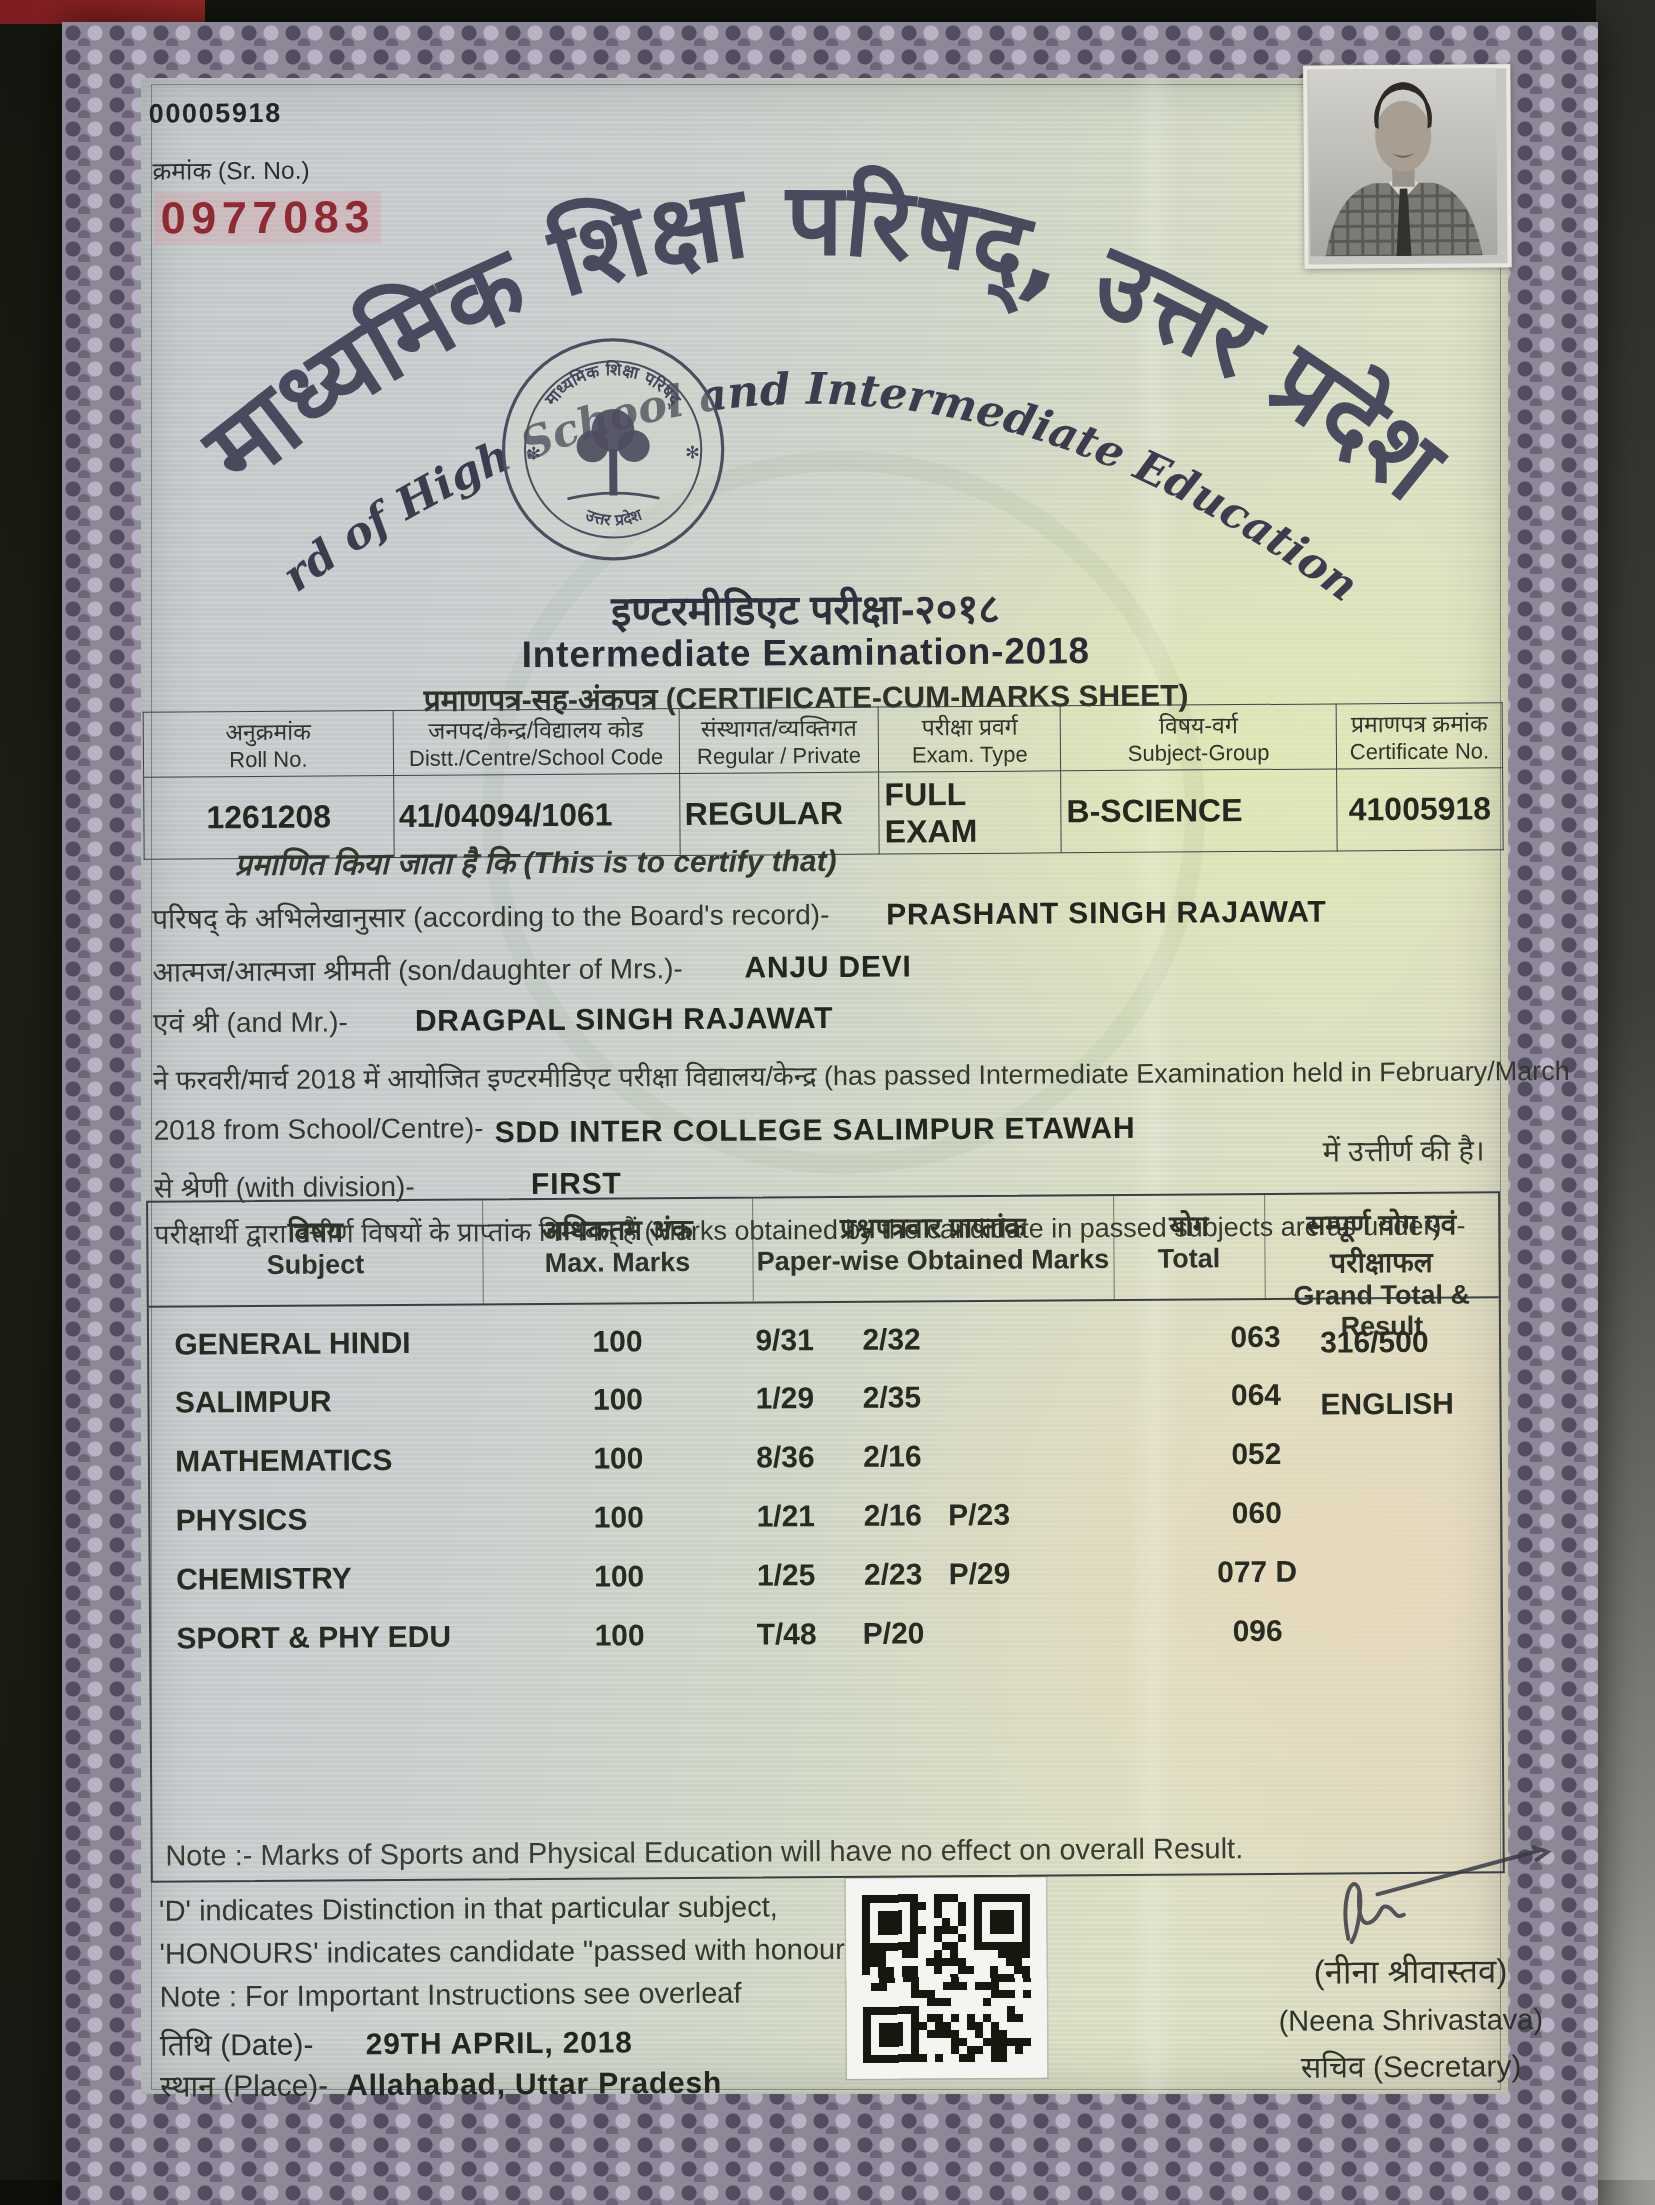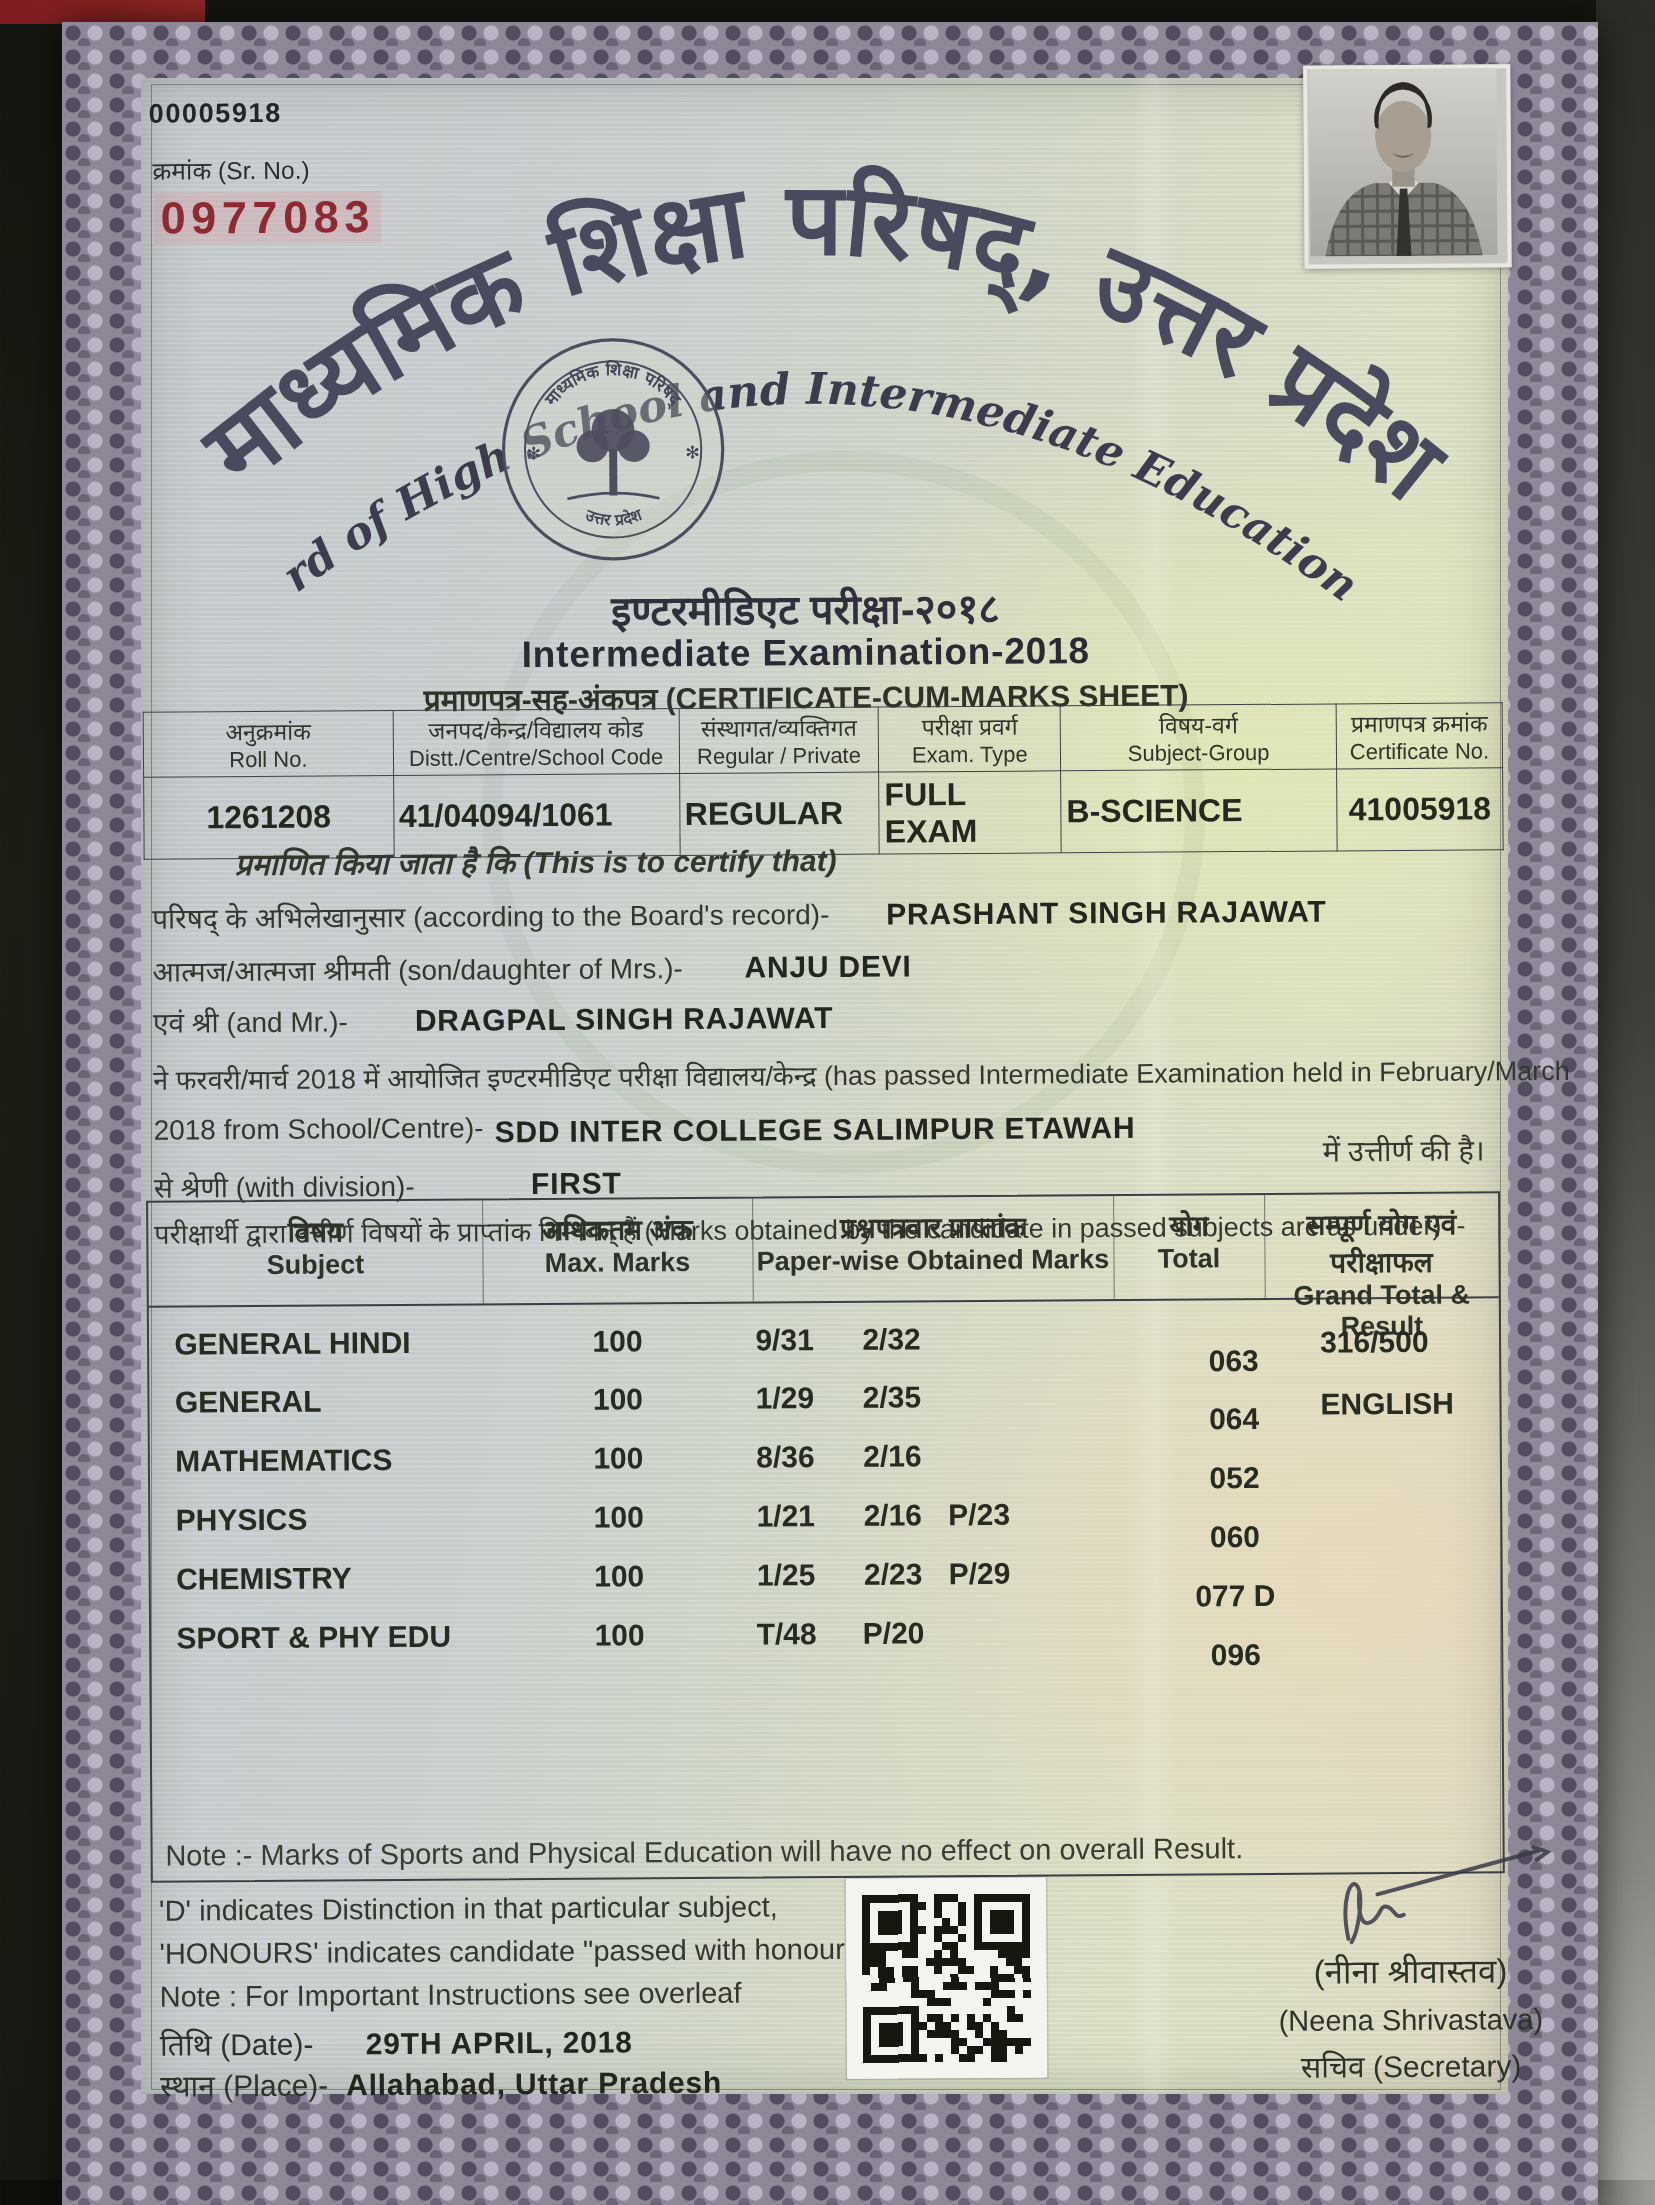--- a/index.html
+++ b/index.html
@@ -66,21 +66,21 @@
   .mh{position:absolute;top:9.5px;text-align:center;}
   .mh .hi{font-size:28px;font-weight:bold;color:#2e3228;}
   .mh .en{font-size:27px;font-weight:bold;color:#2e3228;}
   .vsep{position:absolute;top:0;height:103px;border-left:1.6px solid rgba(58,63,69,.65);}
   .mrow{position:absolute;left:0;width:100%;height:59px;font-weight:bold;color:#272b22;font-size:30px;}
   .mrow .subj{position:absolute;left:25.4px;top:0;}
   .mrow .max{position:absolute;left:405px;width:127px;text-align:center;}
   .mrow .p1{position:absolute;left:584px;width:103px;text-align:center;}
   .mrow .p2{position:absolute;left:691px;width:103px;text-align:center;}
   .mrow .p3{position:absolute;left:798px;width:103px;text-align:left;}
-  .mrow .tot{position:absolute;left:1021px;width:127px;text-align:center;margin-top:24px;}
+  .mrow .tot{position:absolute;left:1043px;width:127px;text-align:center;}
   .grand{position:absolute;left:1171px;font-size:30px;font-weight:bold;color:#272b22;}
   .mnote{position:absolute;left:12.7px;bottom:8px;font-size:29px;color:#383c33;}
 
   .fnote{position:absolute;left:12px;font-size:29px;color:#33372e;white-space:nowrap;}
   .dateline{position:absolute;left:12px;font-size:30px;color:#2e3229;white-space:nowrap;}
   .dval{font-weight:bold;color:#23261f;letter-spacing:0.8px;}
 
   .sig-block{left:1112px;top:1874px;width:302px;text-align:center;color:#2e3229;}
   .sig-hi{font-size:33px;}
   .sig-en{font-size:29px;margin-top:11px;}
@@ -262,21 +262,21 @@
         </div>
 
         <div class="mrow" style="top:125px">
           <span class="subj">GENERAL HINDI</span>
             <span class="max">100</span>
           <span class="p1">9/31</span>
             <span class="p2">2/32</span>
           <span class="tot">063</span>
         </div>
         <div class="mrow" style="top:183px">
-          <span class="subj">GENERAL</span>
+          <span class="subj">SALIMPUR</span>
             <span class="max">100</span>
           <span class="p1">1/29</span>
             <span class="p2">2/35</span>
           <span class="tot">064</span>
         </div>
         <div class="mrow" style="top:242px">
           <span class="subj">MATHEMATICS</span>
             <span class="max">100</span>
           <span class="p1">8/36</span>
             <span class="p2">2/16</span>

